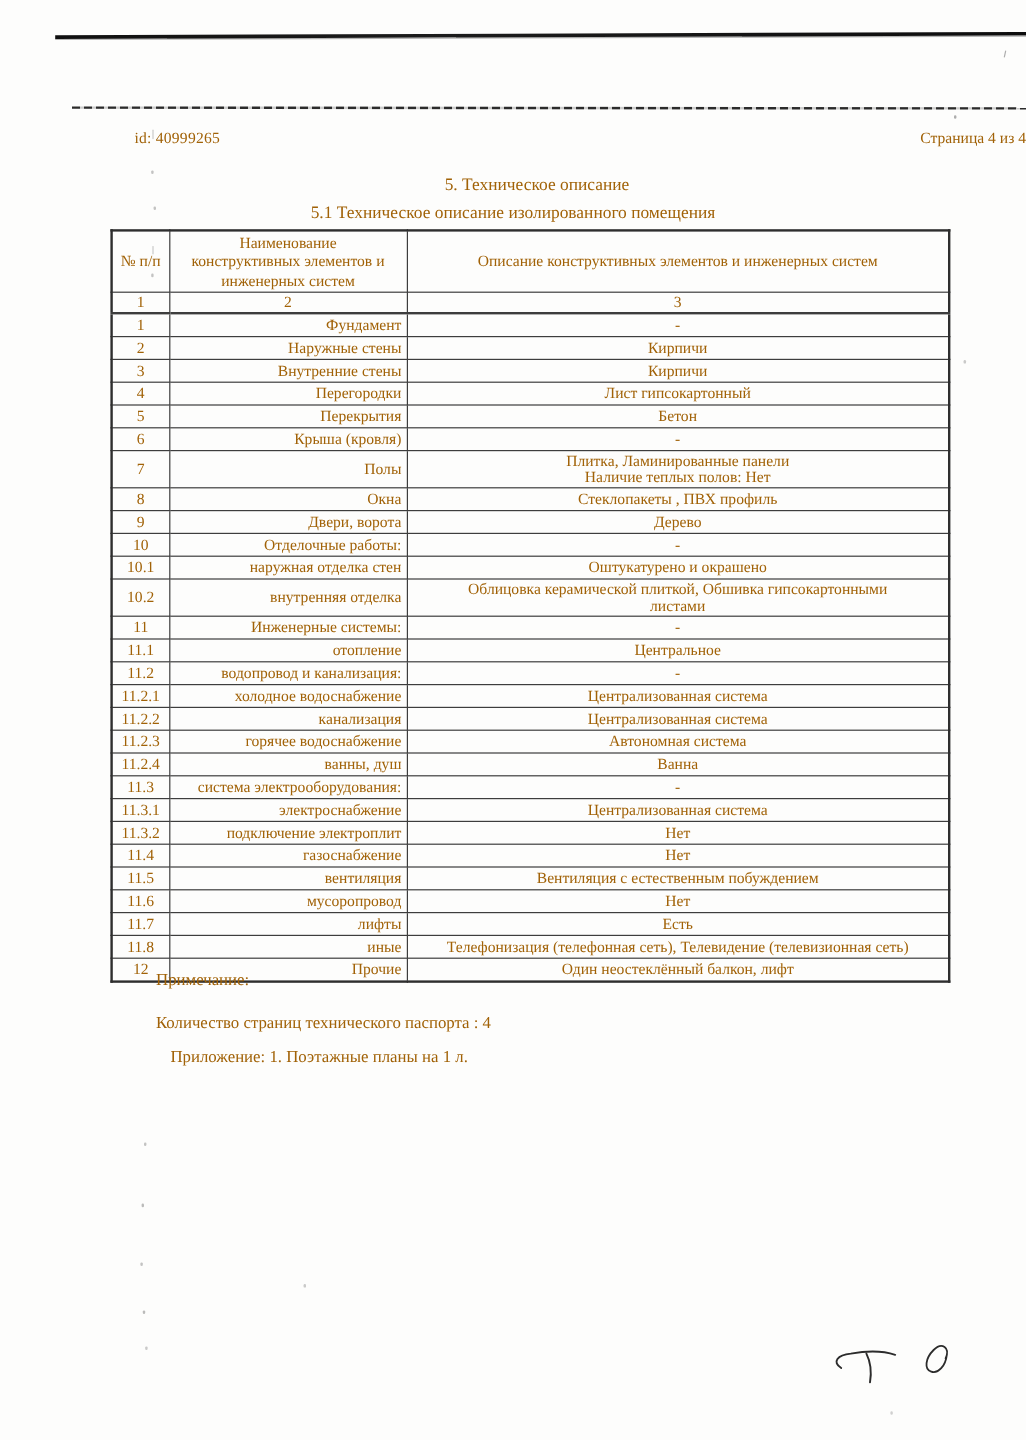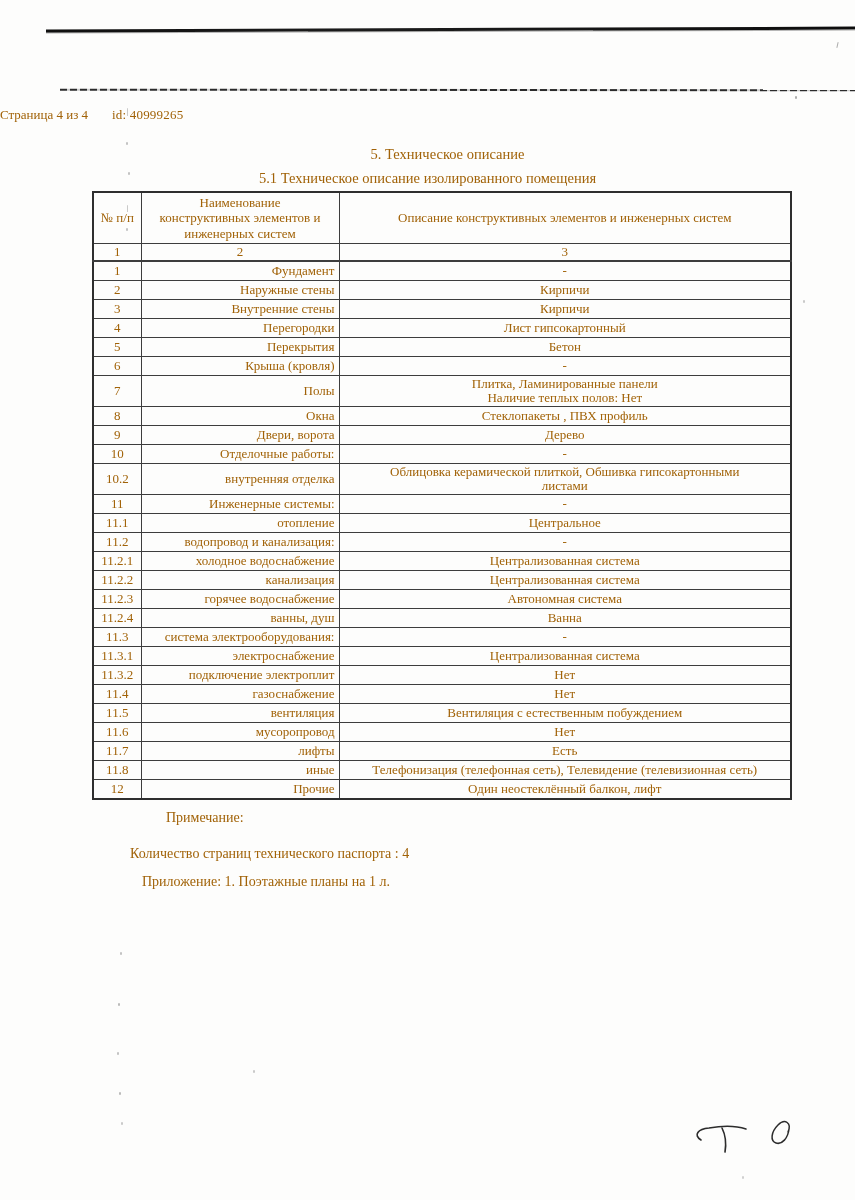--- a/index.html
+++ b/index.html
@@ -36,21 +36,21 @@
   .sp9{left:118px;top:1003px;opacity:.45;}
   .sp10{left:117px;top:1052px;opacity:.4;}
   .sp11{left:119px;top:1092px;opacity:.45;}
   .sp12{left:121px;top:1122px;opacity:.35;}
   .sp13{left:253px;top:1070px;opacity:.35;}
   .sp14{left:803px;top:300px;opacity:.35;}
   .sp15{left:742px;top:1176px;opacity:.3;}
 
   
   .doc-id{position:absolute;left:112px;top:107px;font-size:13px;letter-spacing:.2px;}
-  .page-num{position:absolute;left:0;top:107px;width:100%;text-align:left;font-size:13px;}
+  .page-num{position:absolute;left:0;top:107px;width:100%;text-align:right;font-size:13px;}
   .title{position:absolute;left:0;top:146px;width:100%;text-align:center;font-size:14.5px;padding-left:20px;}
   .subtitle{position:absolute;left:0;top:170px;width:100%;text-align:center;font-size:14.5px;}
 
   
   table.tech{
     position:absolute;left:92px;top:191px;width:698px;
     border-collapse:collapse;table-layout:fixed;
     font-size:13px;
   }
   table.tech th, table.tech td{
@@ -61,21 +61,21 @@
   }
   table.tech{border:2px solid #2e2e2e;}
   th.hdr{height:50px;text-align:center;vertical-align:middle;line-height:1.18;white-space:pre-line;border-bottom-width:2px;}
   tr.nums th{height:16px;text-align:center;border-bottom-width:2px;line-height:14px;}
   td.c-num{height:18px;text-align:center;line-height:14px;}
   td.c-name{height:18px;text-align:right;padding-left:6px;line-height:14px;white-space:pre-line;}
   td.c-desc{height:18px;text-align:center;line-height:14px;white-space:pre-line;}
   tr.tall td{height:auto;padding-top:1px;padding-bottom:1px;}
 
   
-  .note-label{position:absolute;left:130px;top:810px;font-size:14px;margin-left:36px;}
+  .note-label{position:absolute;left:130px;top:810px;font-size:14px;}
   .pages-count{position:absolute;left:130px;top:846px;font-size:14px;}
   .attachment{position:absolute;left:142px;top:874px;font-size:14px;}
 
   
   .handwriting{position:absolute;left:685px;top:1108px;}
 </style>
 </head>
 <body>
 
 <div class="page">
@@ -168,20 +168,25 @@
         <tr>
           <td class="c-num">9</td>
           <td class="c-name">Двери, ворота</td>
           <td class="c-desc">Дерево</td>
         </tr>
         <tr>
           <td class="c-num">10</td>
           <td class="c-name">Отделочные работы:</td>
           <td class="c-desc">-</td>
         </tr>
+        <tr>
+          <td class="c-num">10.1</td>
+          <td class="c-name">наружная отделка стен</td>
+          <td class="c-desc">Оштукатурено и окрашено</td>
+        </tr>
         <tr class="tall">
           <td class="c-num">10.2</td>
           <td class="c-name">внутренняя отделка</td>
           <td class="c-desc">Облицовка керамической плиткой, Обшивка гипсокартонными
 листами</td>
         </tr>
         <tr>
           <td class="c-num">11</td>
           <td class="c-name">Инженерные системы:</td>
           <td class="c-desc">-</td>

